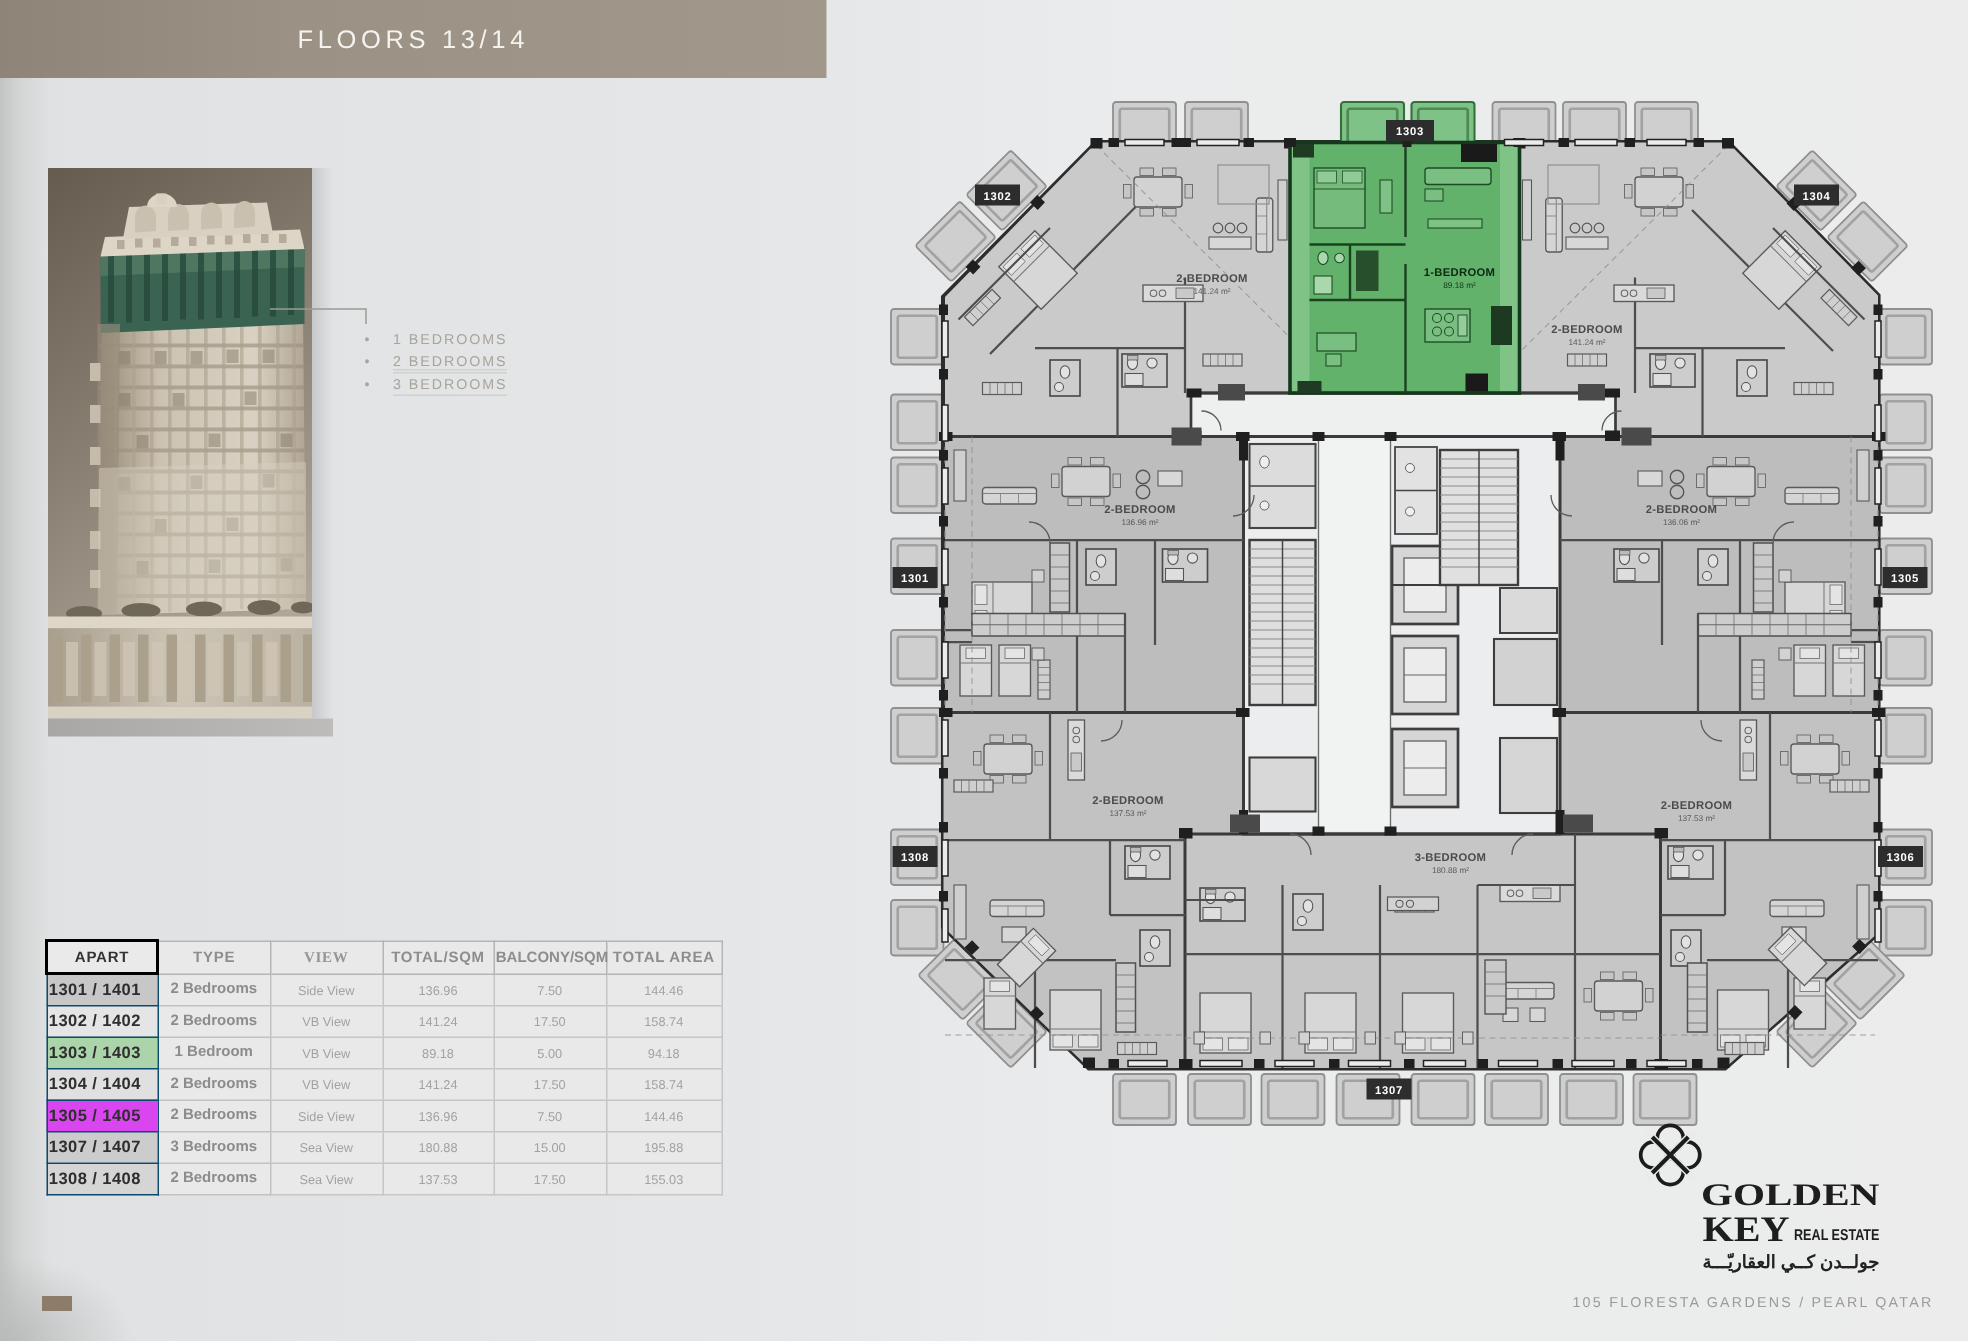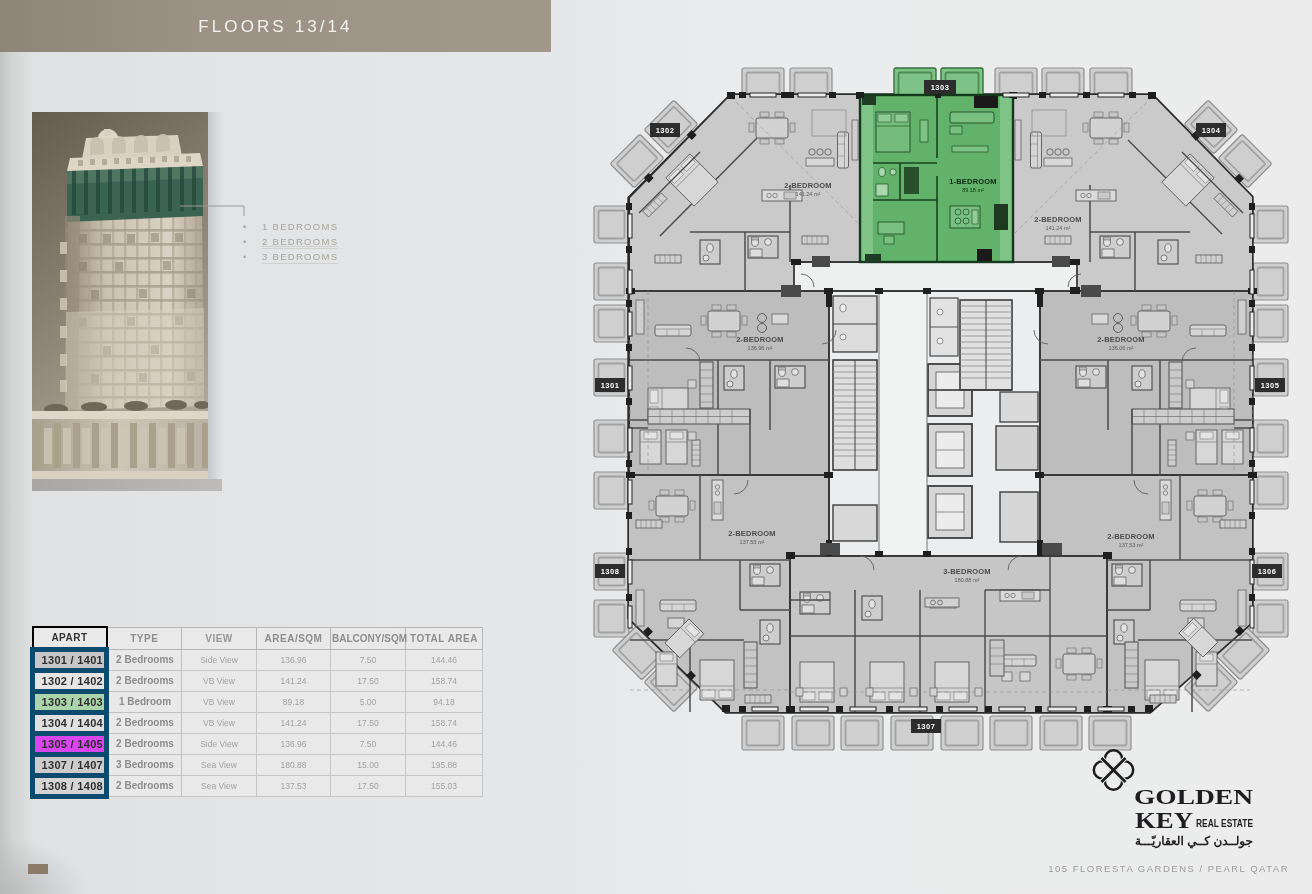--- a/index.html
+++ b/index.html
@@ -1,20 +1,20 @@
 <!DOCTYPE html>
 <html><head>
 <meta charset="utf-8">
 <style>
   html,body{margin:0;padding:0;}
   body{width:1312px;height:894px;position:relative;overflow:hidden;
        font-family:"Liberation Sans",sans-serif;
        background:linear-gradient(90deg,#dfe1e2 0%,#e5e7e8 42%,#ebeced 58%,#ececec 100%);}
   .abs{position:absolute;}
-  td.ca{border:5px solid #0c4a6e;font-size:11px;font-weight:bold;color:#2e2e2e;text-align:right;letter-spacing:0.3px;}
+  td.ca{border:1px solid #0c4a6e;font-size:11px;font-weight:bold;color:#2e2e2e;text-align:left;letter-spacing:0.3px;}
   td.ct{border:1px solid #c2c2c2;background:#e9e9e9;font-size:10px;font-weight:bold;color:#8c8c8c;text-align:center;}
   td.cv{border:1px solid #c6c6c6;background:#e9e9e9;font-size:8.5px;color:#a2a2a2;text-align:center;}
 </style>
 </head>
 <body>
 
 <div class="abs" style="left:0;top:52px;width:34px;height:842px;background:linear-gradient(90deg,#c2c4c4 0%,#d4d6d6 40%,rgba(229,231,232,0) 100%);"></div>
 
 <div class="abs" style="left:0;top:836px;width:90px;height:58px;background:radial-gradient(ellipse at 0% 100%,#b9bbbb 0%,rgba(229,231,232,0) 70%);"></div>
 
@@ -215,22 +215,22 @@
         <col style="width:75px">
         <col style="width:75px">
         <col style="width:74px">
         <col style="width:75px">
         <col style="width:77px">
       </colgroup>
   <tbody>
         <tr style="height:22px;">
     <th style="white-space:nowrap;border:2px solid #000000;background:#eaeaea;font-size:10px;color:#333;letter-spacing:0.5px;">APART</th>
     <th style="white-space:nowrap;border:1px solid #b5b5b5;background:#e9e9e9;font-size:10px;color:#8d8d8d;letter-spacing:0.5px;">TYPE</th>
-    <th style="white-space:nowrap;border:1px solid #b5b5b5;background:#e9e9e9;font-size:10px;color:#969696;letter-spacing:0.5px;">VIEW</th>
-    <th style="white-space:nowrap;border:1px solid #b5b5b5;background:#e9e9e9;font-size:10px;color:#8d8d8d;letter-spacing:0.5px;">AREA/SQM</th>
+    <th style="white-space:nowrap;border:1px solid #b5b5b5;background:#e9e9e9;font-size:10px;color:#969696;letter-spacing:0.5px;font-family:Liberation Serif, serif;">VIEW</th>
+    <th style="white-space:nowrap;border:1px solid #b5b5b5;background:#e9e9e9;font-size:10px;color:#8d8d8d;letter-spacing:0.5px;">TOTAL/SQM</th>
     <th style="white-space:nowrap;border:1px solid #b5b5b5;background:#e9e9e9;font-size:10px;color:#8d8d8d;letter-spacing:0px;">BALCONY/SQM</th>
     <th style="white-space:nowrap;border:1px solid #b5b5b5;background:#e9e9e9;font-size:10px;color:#8d8d8d;letter-spacing:0.5px;">TOTAL AREA</th>
   </tr>
   <tr style="height:21px;">
     <td class="ca" style="background:#c7c7c7;">1301 / 1401</td>
           <td class="ct">2 Bedrooms</td>
           <td class="cv">Side View</td>
           <td class="cv">136.96</td>
           <td class="cv">7.50</td>
           <td class="cv">144.46</td>

